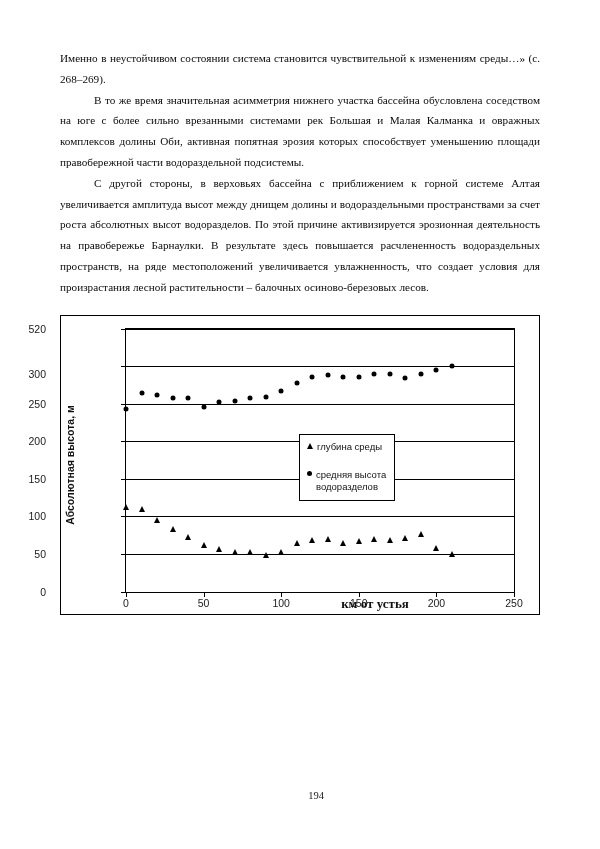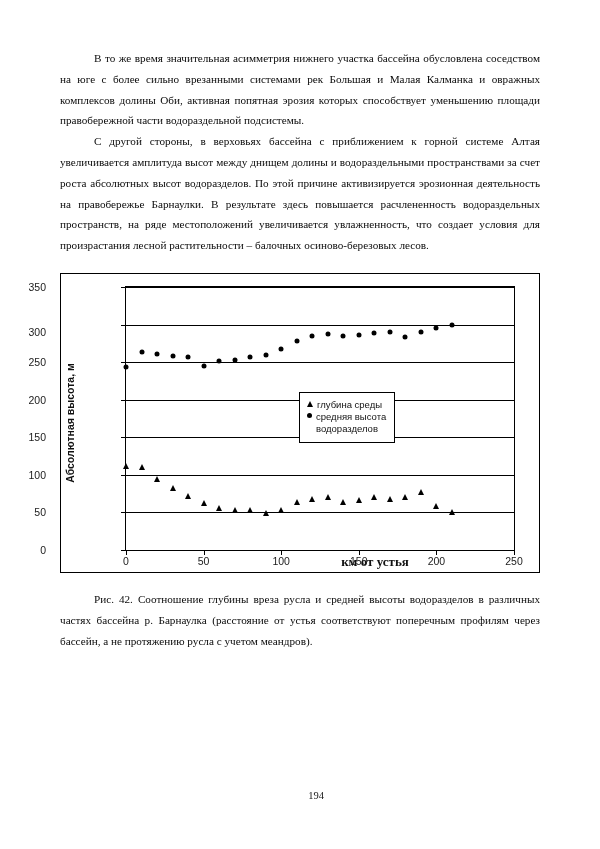--- a/index.html
+++ b/index.html
@@ -122,21 +122,21 @@
     border:1px solid #000;
     background:#fff;
     padding:6px 8px 7px 7px;
     font-family:"Liberation Sans", sans-serif;
     font-size:9.5px;
     color:#111;
     line-height:12px;
     z-index:5;
   }
   .legend-row { display:flex; align-items:flex-start; gap:4px; }
-  .legend-row + .legend-row { margin-top:0; }
+  .legend-row + .legend-row { margin-top:16px; }
   .legend-mark { flex:0 0 auto; padding-top:2px; line-height:0; }
 
   .caption {
     margin-top:16px;
     font-size:11.2px;
     line-height:20.8px;
     text-align:justify;
   }
   .caption .lead { padding-left:34px; }
 
@@ -148,20 +148,21 @@
     font-size:10.5px;
     color:#1a1a1a;
     padding-left:32px;
   }
 </style>
 </head>
 <body>
 
 <div class="page">
 
+  <p class="para">Именно в неустойчивом состоянии система становится чувствительной к изменениям среды…» (с. 268–269).</p>
   <p class="para indent">В то же время значительная асимметрия нижнего участка бассейна обусловлена соседством на юге с более сильно врезанными системами рек Большая и Малая Калманка и овражных комплексов долины Оби, активная попятная эрозия которых способствует уменьшению площади правобережной части водораздельной подсистемы.</p>
   <p class="para indent">С другой стороны, в верховьях бассейна с приближением к горной системе Алтая увеличивается амплитуда высот между днищем долины и водораздельными пространствами за счет роста абсолютных высот водоразделов. По этой причине активизируется эрозионная деятельность на правобережье Барнаулки. В результате здесь повышается расчлененность водораздельных пространств, на ряде местоположений увеличивается увлажненность, что создает условия для произрастания лесной растительности – балочных осиново-березовых лесов.</p>
 
   <div class="figure-wrap">
     <div class="chart-box">
 
       <div class="ylabel">Абсолютная высота, м</div>
 
       <div class="plot" id="plot">
 
@@ -180,21 +181,21 @@
           <div class="ytick-mark" style="top: 112.714px;"></div>
           <div class="ytick-label" style="top: 112.714px;">200</div>
           <div class="gridline" style="top: 75.1429px;"></div>
           <div class="ytick-mark" style="top: 75.1429px;"></div>
           <div class="ytick-label" style="top: 75.1429px;">250</div>
           <div class="gridline" style="top: 37.5714px;"></div>
           <div class="ytick-mark" style="top: 37.5714px;"></div>
           <div class="ytick-label" style="top: 45px;">300</div>
           <div class="gridline" style="top: 0px;"></div>
           <div class="ytick-mark" style="top: 0px;"></div>
-          <div class="ytick-label" style="top: 0px;">350</div>
+          <div class="ytick-label" style="top: 0px;">520</div>
           <div class="xtick-mark" style="left: 0px;"></div>
           <div class="xtick-label" style="left: 0px;">0</div>
           <div class="xtick-mark" style="left: 77.6px;"></div>
           <div class="xtick-label" style="left: 77.6px;">50</div>
           <div class="xtick-mark" style="left: 155.2px;"></div>
           <div class="xtick-label" style="left: 155.2px;">100</div>
           <div class="xtick-mark" style="left: 232.8px;"></div>
           <div class="xtick-label" style="left: 232.8px;">150</div>
           <div class="xtick-mark" style="left: 310.4px;"></div>
           <div class="xtick-label" style="left: 310.4px;">200</div>
@@ -350,19 +351,16 @@
           <span>
             <span>средняя высота</span><br>
             <span>водоразделов</span>
           </span>
         </div>
       </div>
 
     </div>
   </div>
 
-  <p class="caption">
-    <span class="lead"></span><span>Рис. 42. Соотношение глубины вреза русла и средней высоты водоразделов в различных частях бассейна р. Барнаулка (расстояние от устья соответствуют поперечным профилям через бассейн, а не протяжению русла с учетом меандров).</span>
-  </p>
 
 </div>
 
 <div class="folio">194</div>
 
 </body></html>

